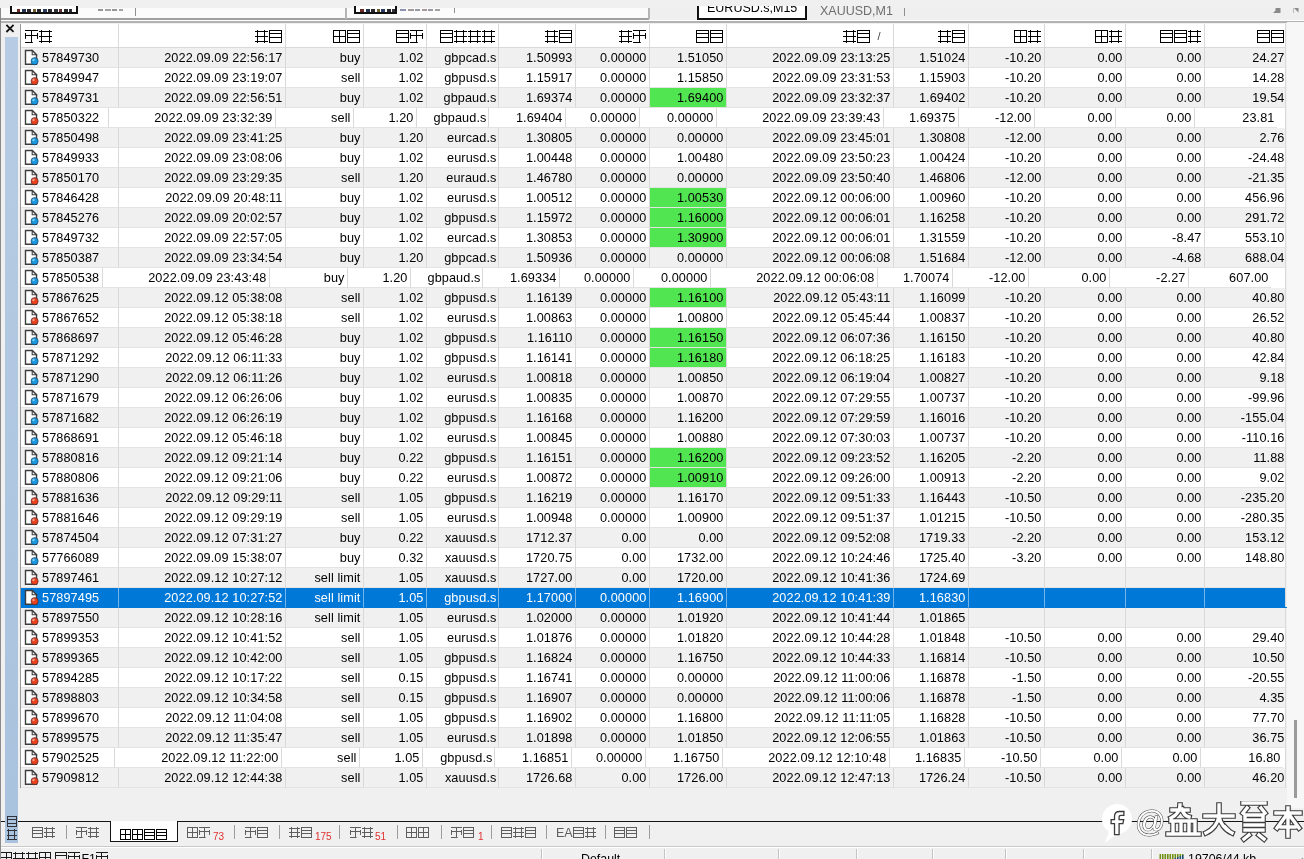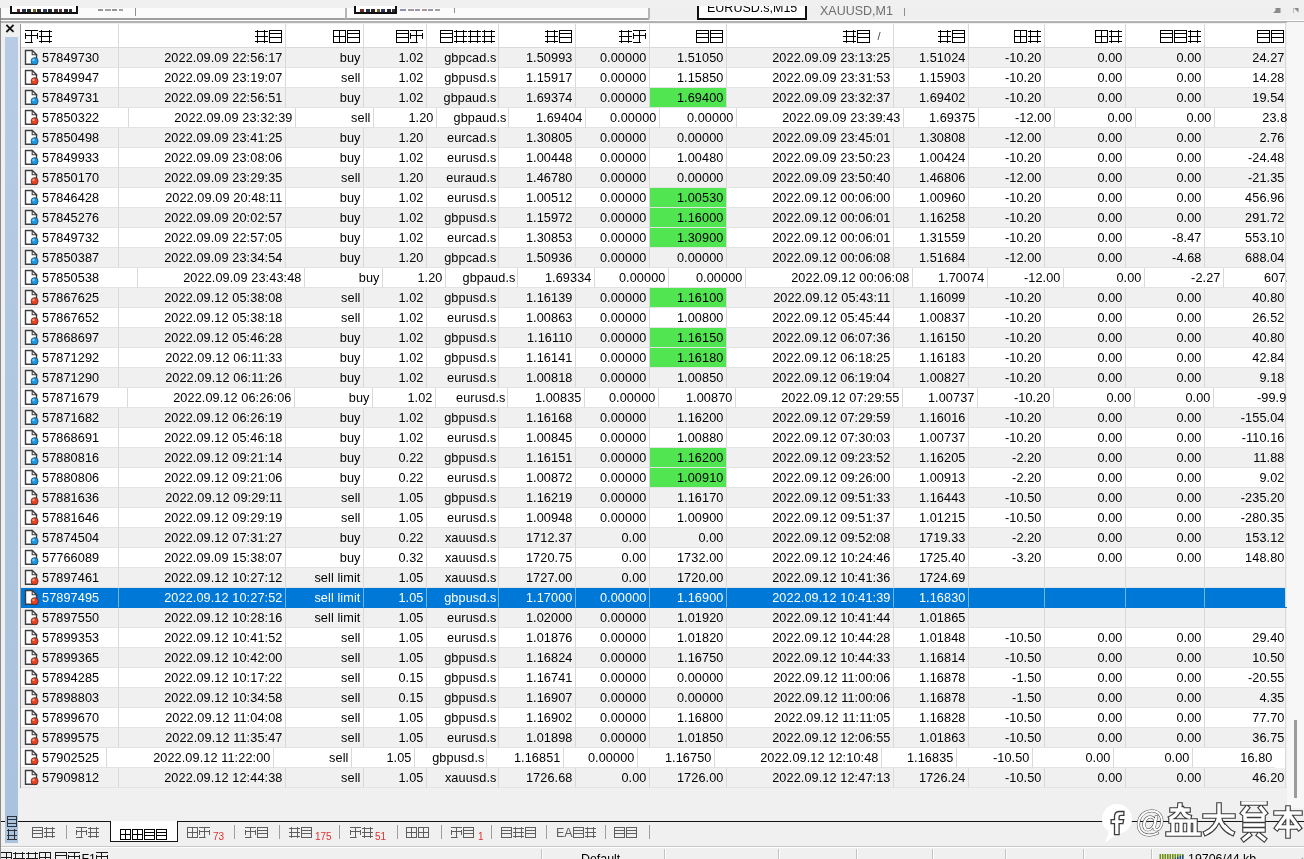--- a/index.html
+++ b/index.html
@@ -159,21 +159,21 @@
             <path d="M8.2 1.5 L12.5 5.8 H8.2 Z" fill="#fdfdfd" stroke="#3d3d3d" stroke-width="1.1"></path>
             <circle cx="10.6" cy="12.2" r="3.6" fill="#e8401c" stroke="#123" stroke-width="0.5"></circle>
             <circle cx="9.5" cy="11" r="1.2" fill="#f59f8a"></circle>
           </svg><i>57849947</i></span><span class="c r" style="width:167px">2022.09.09 23:19:07</span><span class="c r" style="width:78px">sell</span><span class="c r" style="width:63px">1.02</span><span class="c r sy" style="width:72px">gbpusd.s</span><span class="c r" style="width:77px">1.15917</span><span class="c r" style="width:74px">0.00000</span><span class="c r" style="width:77px">1.15850</span><span class="c r" style="width:167px">2022.09.09 23:31:53</span><span class="c r" style="width:75px">1.15903</span><span class="c r" style="width:76px">-10.20</span><span class="c r" style="width:81px">0.00</span><span class="c r" style="width:79px">0.00</span><span class="c r" style="width:82px">14.28</span></div>
       <div class="row odd"><span class="c c0" style="width:98px"><svg class="ic" width="15" height="17" viewBox="0 0 15 17">
             <path d="M1.5 1.5 H8.2 L12.5 5.8 V15.2 H1.5 Z" fill="#fff" stroke="#3d3d3d" stroke-width="1.4"></path>
             <path d="M8.2 1.5 L12.5 5.8 H8.2 Z" fill="#fdfdfd" stroke="#3d3d3d" stroke-width="1.1"></path>
             <circle cx="10.6" cy="12.2" r="3.6" fill="#1a96e0" stroke="#123" stroke-width="0.5"></circle>
             <circle cx="9.5" cy="11" r="1.2" fill="#7fd0f2"></circle>
           </svg><i>57849731</i></span><span class="c r" style="width:167px">2022.09.09 22:56:51</span><span class="c r" style="width:78px">buy</span><span class="c r" style="width:63px">1.02</span><span class="c r sy" style="width:72px">gbpaud.s</span><span class="c r" style="width:77px">1.69374</span><span class="c r" style="width:74px">0.00000</span><span class="c r grn" style="width:77px">1.69400</span><span class="c r" style="width:167px">2022.09.09 23:32:37</span><span class="c r" style="width:75px">1.69402</span><span class="c r" style="width:76px">-10.20</span><span class="c r" style="width:81px">0.00</span><span class="c r" style="width:79px">0.00</span><span class="c r" style="width:82px">19.54</span></div>
-      <div class="row even"><span class="c c0" style="width:108px"><svg class="ic" width="15" height="17" viewBox="0 0 15 17">
+      <div class="row even"><span class="c c0" style="width:88px"><svg class="ic" width="15" height="17" viewBox="0 0 15 17">
             <path d="M1.5 1.5 H8.2 L12.5 5.8 V15.2 H1.5 Z" fill="#fff" stroke="#3d3d3d" stroke-width="1.4"></path>
             <path d="M8.2 1.5 L12.5 5.8 H8.2 Z" fill="#fdfdfd" stroke="#3d3d3d" stroke-width="1.1"></path>
             <circle cx="10.6" cy="12.2" r="3.6" fill="#e8401c" stroke="#123" stroke-width="0.5"></circle>
             <circle cx="9.5" cy="11" r="1.2" fill="#f59f8a"></circle>
           </svg><i>57850322</i></span><span class="c r" style="width:167px">2022.09.09 23:32:39</span><span class="c r" style="width:78px">sell</span><span class="c r" style="width:63px">1.20</span><span class="c r sy" style="width:72px">gbpaud.s</span><span class="c r" style="width:77px">1.69404</span><span class="c r" style="width:74px">0.00000</span><span class="c r" style="width:77px">0.00000</span><span class="c r" style="width:167px">2022.09.09 23:39:43</span><span class="c r" style="width:75px">1.69375</span><span class="c r" style="width:76px">-12.00</span><span class="c r" style="width:81px">0.00</span><span class="c r" style="width:79px">0.00</span><span class="c r" style="width:82px">23.81</span></div>
       <div class="row odd"><span class="c c0" style="width:98px"><svg class="ic" width="15" height="17" viewBox="0 0 15 17">
             <path d="M1.5 1.5 H8.2 L12.5 5.8 V15.2 H1.5 Z" fill="#fff" stroke="#3d3d3d" stroke-width="1.4"></path>
             <path d="M8.2 1.5 L12.5 5.8 H8.2 Z" fill="#fdfdfd" stroke="#3d3d3d" stroke-width="1.1"></path>
             <circle cx="10.6" cy="12.2" r="3.6" fill="#1a96e0" stroke="#123" stroke-width="0.5"></circle>
             <circle cx="9.5" cy="11" r="1.2" fill="#7fd0f2"></circle>
@@ -207,21 +207,21 @@
             <path d="M8.2 1.5 L12.5 5.8 H8.2 Z" fill="#fdfdfd" stroke="#3d3d3d" stroke-width="1.1"></path>
             <circle cx="10.6" cy="12.2" r="3.6" fill="#1a96e0" stroke="#123" stroke-width="0.5"></circle>
             <circle cx="9.5" cy="11" r="1.2" fill="#7fd0f2"></circle>
           </svg><i>57849732</i></span><span class="c r" style="width:167px">2022.09.09 22:57:05</span><span class="c r" style="width:78px">buy</span><span class="c r" style="width:63px">1.02</span><span class="c r sy" style="width:72px">eurcad.s</span><span class="c r" style="width:77px">1.30853</span><span class="c r" style="width:74px">0.00000</span><span class="c r grn" style="width:77px">1.30900</span><span class="c r" style="width:167px">2022.09.12 00:06:01</span><span class="c r" style="width:75px">1.31559</span><span class="c r" style="width:76px">-10.20</span><span class="c r" style="width:81px">0.00</span><span class="c r" style="width:79px">-8.47</span><span class="c r" style="width:82px">553.10</span></div>
       <div class="row odd"><span class="c c0" style="width:98px"><svg class="ic" width="15" height="17" viewBox="0 0 15 17">
             <path d="M1.5 1.5 H8.2 L12.5 5.8 V15.2 H1.5 Z" fill="#fff" stroke="#3d3d3d" stroke-width="1.4"></path>
             <path d="M8.2 1.5 L12.5 5.8 H8.2 Z" fill="#fdfdfd" stroke="#3d3d3d" stroke-width="1.1"></path>
             <circle cx="10.6" cy="12.2" r="3.6" fill="#1a96e0" stroke="#123" stroke-width="0.5"></circle>
             <circle cx="9.5" cy="11" r="1.2" fill="#7fd0f2"></circle>
           </svg><i>57850387</i></span><span class="c r" style="width:167px">2022.09.09 23:34:54</span><span class="c r" style="width:78px">buy</span><span class="c r" style="width:63px">1.20</span><span class="c r sy" style="width:72px">gbpcad.s</span><span class="c r" style="width:77px">1.50936</span><span class="c r" style="width:74px">0.00000</span><span class="c r" style="width:77px">0.00000</span><span class="c r" style="width:167px">2022.09.12 00:06:08</span><span class="c r" style="width:75px">1.51684</span><span class="c r" style="width:76px">-12.00</span><span class="c r" style="width:81px">0.00</span><span class="c r" style="width:79px">-4.68</span><span class="c r" style="width:82px">688.04</span></div>
-      <div class="row even"><span class="c c0" style="width:117px"><svg class="ic" width="15" height="17" viewBox="0 0 15 17">
+      <div class="row even"><span class="c c0" style="width:82px"><svg class="ic" width="15" height="17" viewBox="0 0 15 17">
             <path d="M1.5 1.5 H8.2 L12.5 5.8 V15.2 H1.5 Z" fill="#fff" stroke="#3d3d3d" stroke-width="1.4"></path>
             <path d="M8.2 1.5 L12.5 5.8 H8.2 Z" fill="#fdfdfd" stroke="#3d3d3d" stroke-width="1.1"></path>
             <circle cx="10.6" cy="12.2" r="3.6" fill="#1a96e0" stroke="#123" stroke-width="0.5"></circle>
             <circle cx="9.5" cy="11" r="1.2" fill="#7fd0f2"></circle>
           </svg><i>57850538</i></span><span class="c r" style="width:167px">2022.09.09 23:43:48</span><span class="c r" style="width:78px">buy</span><span class="c r" style="width:63px">1.20</span><span class="c r sy" style="width:72px">gbpaud.s</span><span class="c r" style="width:77px">1.69334</span><span class="c r" style="width:74px">0.00000</span><span class="c r" style="width:77px">0.00000</span><span class="c r" style="width:167px">2022.09.12 00:06:08</span><span class="c r" style="width:75px">1.70074</span><span class="c r" style="width:76px">-12.00</span><span class="c r" style="width:81px">0.00</span><span class="c r" style="width:79px">-2.27</span><span class="c r" style="width:82px">607.00</span></div>
       <div class="row odd"><span class="c c0" style="width:98px"><svg class="ic" width="15" height="17" viewBox="0 0 15 17">
             <path d="M1.5 1.5 H8.2 L12.5 5.8 V15.2 H1.5 Z" fill="#fff" stroke="#3d3d3d" stroke-width="1.4"></path>
             <path d="M8.2 1.5 L12.5 5.8 H8.2 Z" fill="#fdfdfd" stroke="#3d3d3d" stroke-width="1.1"></path>
             <circle cx="10.6" cy="12.2" r="3.6" fill="#e8401c" stroke="#123" stroke-width="0.5"></circle>
             <circle cx="9.5" cy="11" r="1.2" fill="#f59f8a"></circle>
@@ -243,21 +243,21 @@
             <path d="M8.2 1.5 L12.5 5.8 H8.2 Z" fill="#fdfdfd" stroke="#3d3d3d" stroke-width="1.1"></path>
             <circle cx="10.6" cy="12.2" r="3.6" fill="#1a96e0" stroke="#123" stroke-width="0.5"></circle>
             <circle cx="9.5" cy="11" r="1.2" fill="#7fd0f2"></circle>
           </svg><i>57871292</i></span><span class="c r" style="width:167px">2022.09.12 06:11:33</span><span class="c r" style="width:78px">buy</span><span class="c r" style="width:63px">1.02</span><span class="c r sy" style="width:72px">gbpusd.s</span><span class="c r" style="width:77px">1.16141</span><span class="c r" style="width:74px">0.00000</span><span class="c r grn" style="width:77px">1.16180</span><span class="c r" style="width:167px">2022.09.12 06:18:25</span><span class="c r" style="width:75px">1.16183</span><span class="c r" style="width:76px">-10.20</span><span class="c r" style="width:81px">0.00</span><span class="c r" style="width:79px">0.00</span><span class="c r" style="width:82px">42.84</span></div>
       <div class="row odd"><span class="c c0" style="width:98px"><svg class="ic" width="15" height="17" viewBox="0 0 15 17">
             <path d="M1.5 1.5 H8.2 L12.5 5.8 V15.2 H1.5 Z" fill="#fff" stroke="#3d3d3d" stroke-width="1.4"></path>
             <path d="M8.2 1.5 L12.5 5.8 H8.2 Z" fill="#fdfdfd" stroke="#3d3d3d" stroke-width="1.1"></path>
             <circle cx="10.6" cy="12.2" r="3.6" fill="#1a96e0" stroke="#123" stroke-width="0.5"></circle>
             <circle cx="9.5" cy="11" r="1.2" fill="#7fd0f2"></circle>
           </svg><i>57871290</i></span><span class="c r" style="width:167px">2022.09.12 06:11:26</span><span class="c r" style="width:78px">buy</span><span class="c r" style="width:63px">1.02</span><span class="c r sy" style="width:72px">eurusd.s</span><span class="c r" style="width:77px">1.00818</span><span class="c r" style="width:74px">0.00000</span><span class="c r" style="width:77px">1.00850</span><span class="c r" style="width:167px">2022.09.12 06:19:04</span><span class="c r" style="width:75px">1.00827</span><span class="c r" style="width:76px">-10.20</span><span class="c r" style="width:81px">0.00</span><span class="c r" style="width:79px">0.00</span><span class="c r" style="width:82px">9.18</span></div>
-      <div class="row even"><span class="c c0" style="width:107px"><svg class="ic" width="15" height="17" viewBox="0 0 15 17">
+      <div class="row even"><span class="c c0" style="width:98px"><svg class="ic" width="15" height="17" viewBox="0 0 15 17">
             <path d="M1.5 1.5 H8.2 L12.5 5.8 V15.2 H1.5 Z" fill="#fff" stroke="#3d3d3d" stroke-width="1.4"></path>
             <path d="M8.2 1.5 L12.5 5.8 H8.2 Z" fill="#fdfdfd" stroke="#3d3d3d" stroke-width="1.1"></path>
             <circle cx="10.6" cy="12.2" r="3.6" fill="#1a96e0" stroke="#123" stroke-width="0.5"></circle>
             <circle cx="9.5" cy="11" r="1.2" fill="#7fd0f2"></circle>
           </svg><i>57871679</i></span><span class="c r" style="width:167px">2022.09.12 06:26:06</span><span class="c r" style="width:78px">buy</span><span class="c r" style="width:63px">1.02</span><span class="c r sy" style="width:72px">eurusd.s</span><span class="c r" style="width:77px">1.00835</span><span class="c r" style="width:74px">0.00000</span><span class="c r" style="width:77px">1.00870</span><span class="c r" style="width:167px">2022.09.12 07:29:55</span><span class="c r" style="width:75px">1.00737</span><span class="c r" style="width:76px">-10.20</span><span class="c r" style="width:81px">0.00</span><span class="c r" style="width:79px">0.00</span><span class="c r" style="width:82px">-99.96</span></div>
       <div class="row odd"><span class="c c0" style="width:98px"><svg class="ic" width="15" height="17" viewBox="0 0 15 17">
             <path d="M1.5 1.5 H8.2 L12.5 5.8 V15.2 H1.5 Z" fill="#fff" stroke="#3d3d3d" stroke-width="1.4"></path>
             <path d="M8.2 1.5 L12.5 5.8 H8.2 Z" fill="#fdfdfd" stroke="#3d3d3d" stroke-width="1.1"></path>
             <circle cx="10.6" cy="12.2" r="3.6" fill="#1a96e0" stroke="#123" stroke-width="0.5"></circle>
             <circle cx="9.5" cy="11" r="1.2" fill="#7fd0f2"></circle>
@@ -351,21 +351,21 @@
             <path d="M8.2 1.5 L12.5 5.8 H8.2 Z" fill="#fdfdfd" stroke="#3d3d3d" stroke-width="1.1"></path>
             <circle cx="10.6" cy="12.2" r="3.6" fill="#e8401c" stroke="#123" stroke-width="0.5"></circle>
             <circle cx="9.5" cy="11" r="1.2" fill="#f59f8a"></circle>
           </svg><i>57899670</i></span><span class="c r" style="width:167px">2022.09.12 11:04:08</span><span class="c r" style="width:78px">sell</span><span class="c r" style="width:63px">1.05</span><span class="c r sy" style="width:72px">gbpusd.s</span><span class="c r" style="width:77px">1.16902</span><span class="c r" style="width:74px">0.00000</span><span class="c r" style="width:77px">1.16800</span><span class="c r" style="width:167px">2022.09.12 11:11:05</span><span class="c r" style="width:75px">1.16828</span><span class="c r" style="width:76px">-10.50</span><span class="c r" style="width:81px">0.00</span><span class="c r" style="width:79px">0.00</span><span class="c r" style="width:82px">77.70</span></div>
       <div class="row odd"><span class="c c0" style="width:98px"><svg class="ic" width="15" height="17" viewBox="0 0 15 17">
             <path d="M1.5 1.5 H8.2 L12.5 5.8 V15.2 H1.5 Z" fill="#fff" stroke="#3d3d3d" stroke-width="1.4"></path>
             <path d="M8.2 1.5 L12.5 5.8 H8.2 Z" fill="#fdfdfd" stroke="#3d3d3d" stroke-width="1.1"></path>
             <circle cx="10.6" cy="12.2" r="3.6" fill="#e8401c" stroke="#123" stroke-width="0.5"></circle>
             <circle cx="9.5" cy="11" r="1.2" fill="#f59f8a"></circle>
           </svg><i>57899575</i></span><span class="c r" style="width:167px">2022.09.12 11:35:47</span><span class="c r" style="width:78px">sell</span><span class="c r" style="width:63px">1.05</span><span class="c r sy" style="width:72px">eurusd.s</span><span class="c r" style="width:77px">1.01898</span><span class="c r" style="width:74px">0.00000</span><span class="c r" style="width:77px">1.01850</span><span class="c r" style="width:167px">2022.09.12 12:06:55</span><span class="c r" style="width:75px">1.01863</span><span class="c r" style="width:76px">-10.50</span><span class="c r" style="width:81px">0.00</span><span class="c r" style="width:79px">0.00</span><span class="c r" style="width:82px">36.75</span></div>
-      <div class="row even"><span class="c c0" style="width:86px"><svg class="ic" width="15" height="17" viewBox="0 0 15 17">
+      <div class="row even"><span class="c c0" style="width:94px"><svg class="ic" width="15" height="17" viewBox="0 0 15 17">
             <path d="M1.5 1.5 H8.2 L12.5 5.8 V15.2 H1.5 Z" fill="#fff" stroke="#3d3d3d" stroke-width="1.4"></path>
             <path d="M8.2 1.5 L12.5 5.8 H8.2 Z" fill="#fdfdfd" stroke="#3d3d3d" stroke-width="1.1"></path>
             <circle cx="10.6" cy="12.2" r="3.6" fill="#e8401c" stroke="#123" stroke-width="0.5"></circle>
             <circle cx="9.5" cy="11" r="1.2" fill="#f59f8a"></circle>
           </svg><i>57902525</i></span><span class="c r" style="width:167px">2022.09.12 11:22:00</span><span class="c r" style="width:78px">sell</span><span class="c r" style="width:63px">1.05</span><span class="c r sy" style="width:72px">gbpusd.s</span><span class="c r" style="width:77px">1.16851</span><span class="c r" style="width:74px">0.00000</span><span class="c r" style="width:77px">1.16750</span><span class="c r" style="width:167px">2022.09.12 12:10:48</span><span class="c r" style="width:75px">1.16835</span><span class="c r" style="width:76px">-10.50</span><span class="c r" style="width:81px">0.00</span><span class="c r" style="width:79px">0.00</span><span class="c r" style="width:82px">16.80</span></div>
       <div class="row odd"><span class="c c0" style="width:98px"><svg class="ic" width="15" height="17" viewBox="0 0 15 17">
             <path d="M1.5 1.5 H8.2 L12.5 5.8 V15.2 H1.5 Z" fill="#fff" stroke="#3d3d3d" stroke-width="1.4"></path>
             <path d="M8.2 1.5 L12.5 5.8 H8.2 Z" fill="#fdfdfd" stroke="#3d3d3d" stroke-width="1.1"></path>
             <circle cx="10.6" cy="12.2" r="3.6" fill="#e8401c" stroke="#123" stroke-width="0.5"></circle>
             <circle cx="9.5" cy="11" r="1.2" fill="#f59f8a"></circle>

